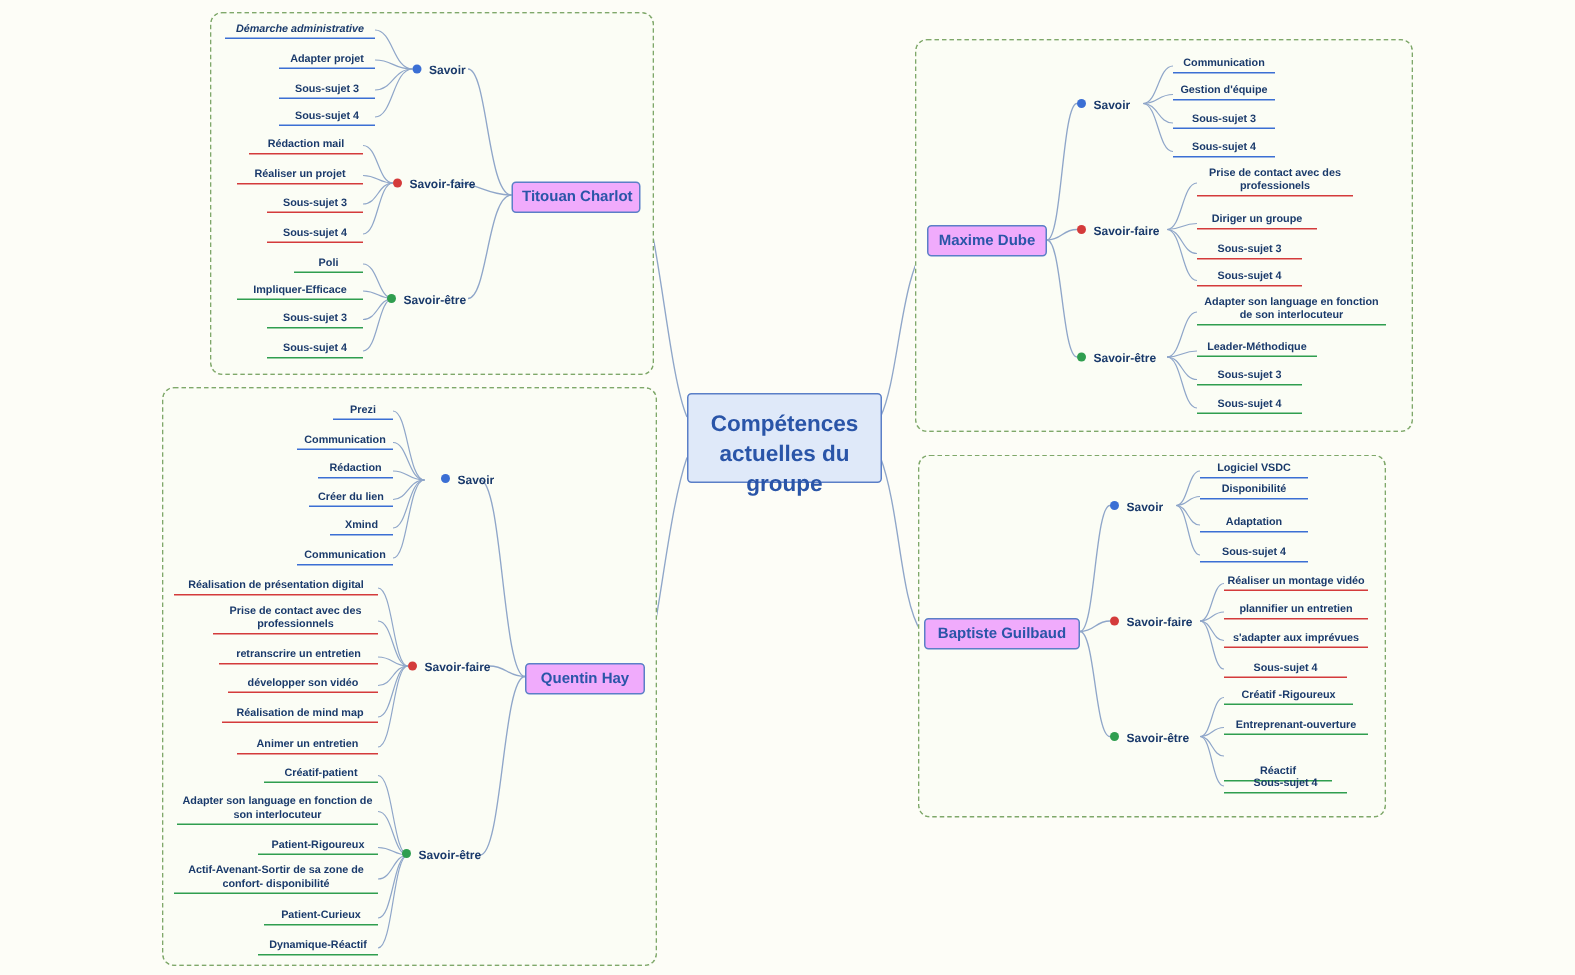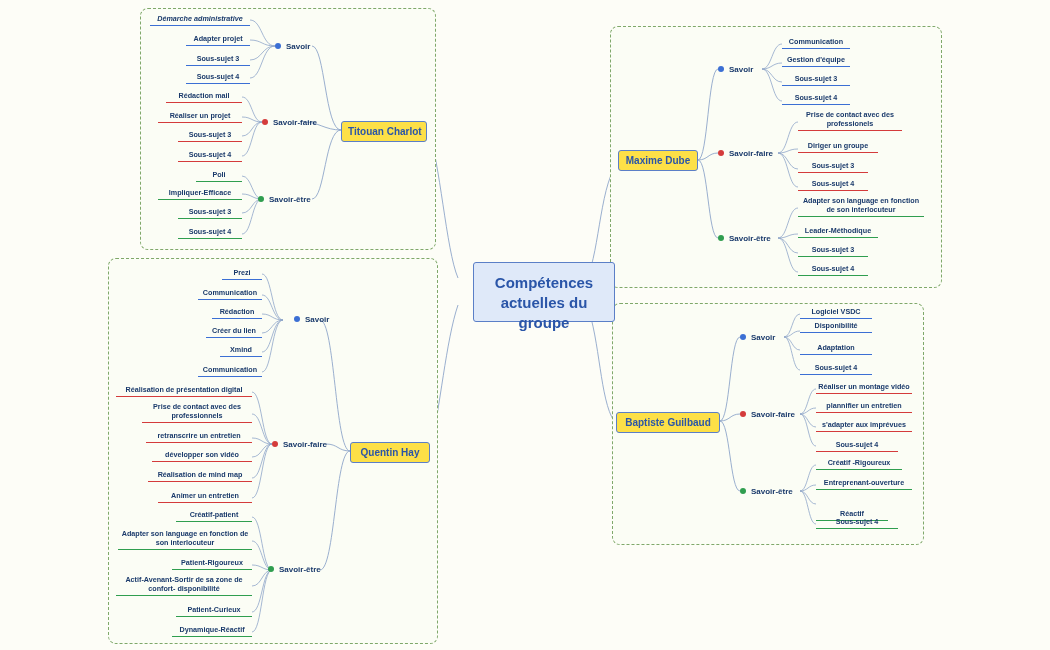--- a/index.html
+++ b/index.html
@@ -31,21 +31,21 @@
     text-align:center;
     line-height:20px;
     padding:10px 8px;
     box-sizing:border-box;
   }
 
   .person-node{
     position:absolute;
     border:1px solid #5b7fc7;
     border-radius:3px;
-    background:#fde047;
+    background:#f0abfc;
     color:#2a55a8;
     font-weight:bold;
     font-size:10px;
     text-align:center;
     box-sizing:border-box;
     padding:4px 6px;
     white-space:nowrap;
   }
 
   .cat{
@@ -283,15 +283,15 @@
   <div class="leaf u-red" style="left:816px;top:382px;width:96px;">Réaliser un montage vidéo</div>
   <div class="leaf u-red" style="left:816px;top:401px;width:96px;">plannifier un entretien</div>
   <div class="leaf u-red" style="left:816px;top:420px;width:96px;">s'adapter aux imprévues</div>
   <div class="leaf u-red" style="left:816px;top:440px;width:82px;">Sous-sujet 4</div>
 
   <div class="leaf u-green" style="left:816px;top:458px;width:86px;">Créatif -Rigoureux</div>
   <div class="leaf u-green" style="left:816px;top:478px;width:96px;">Entreprenant-ouverture</div>
   <div class="leaf u-green" style="left:816px;top:497px;width:72px;margin-top:12px;">Réactif</div>
   <div class="leaf u-green" style="left:816px;top:517px;width:82px;">Sous-sujet 4</div>
 
-  <div class="center-node" style="left:458px;top:262px;width:142px;height:60px;margin-left:15px;">Compétences actuelles du groupe</div>
+  <div class="center-node" style="left:458px;top:262px;width:130px;height:60px;">Compétences actuelles du groupe</div>
 
 </div>
 
 </body></html>

